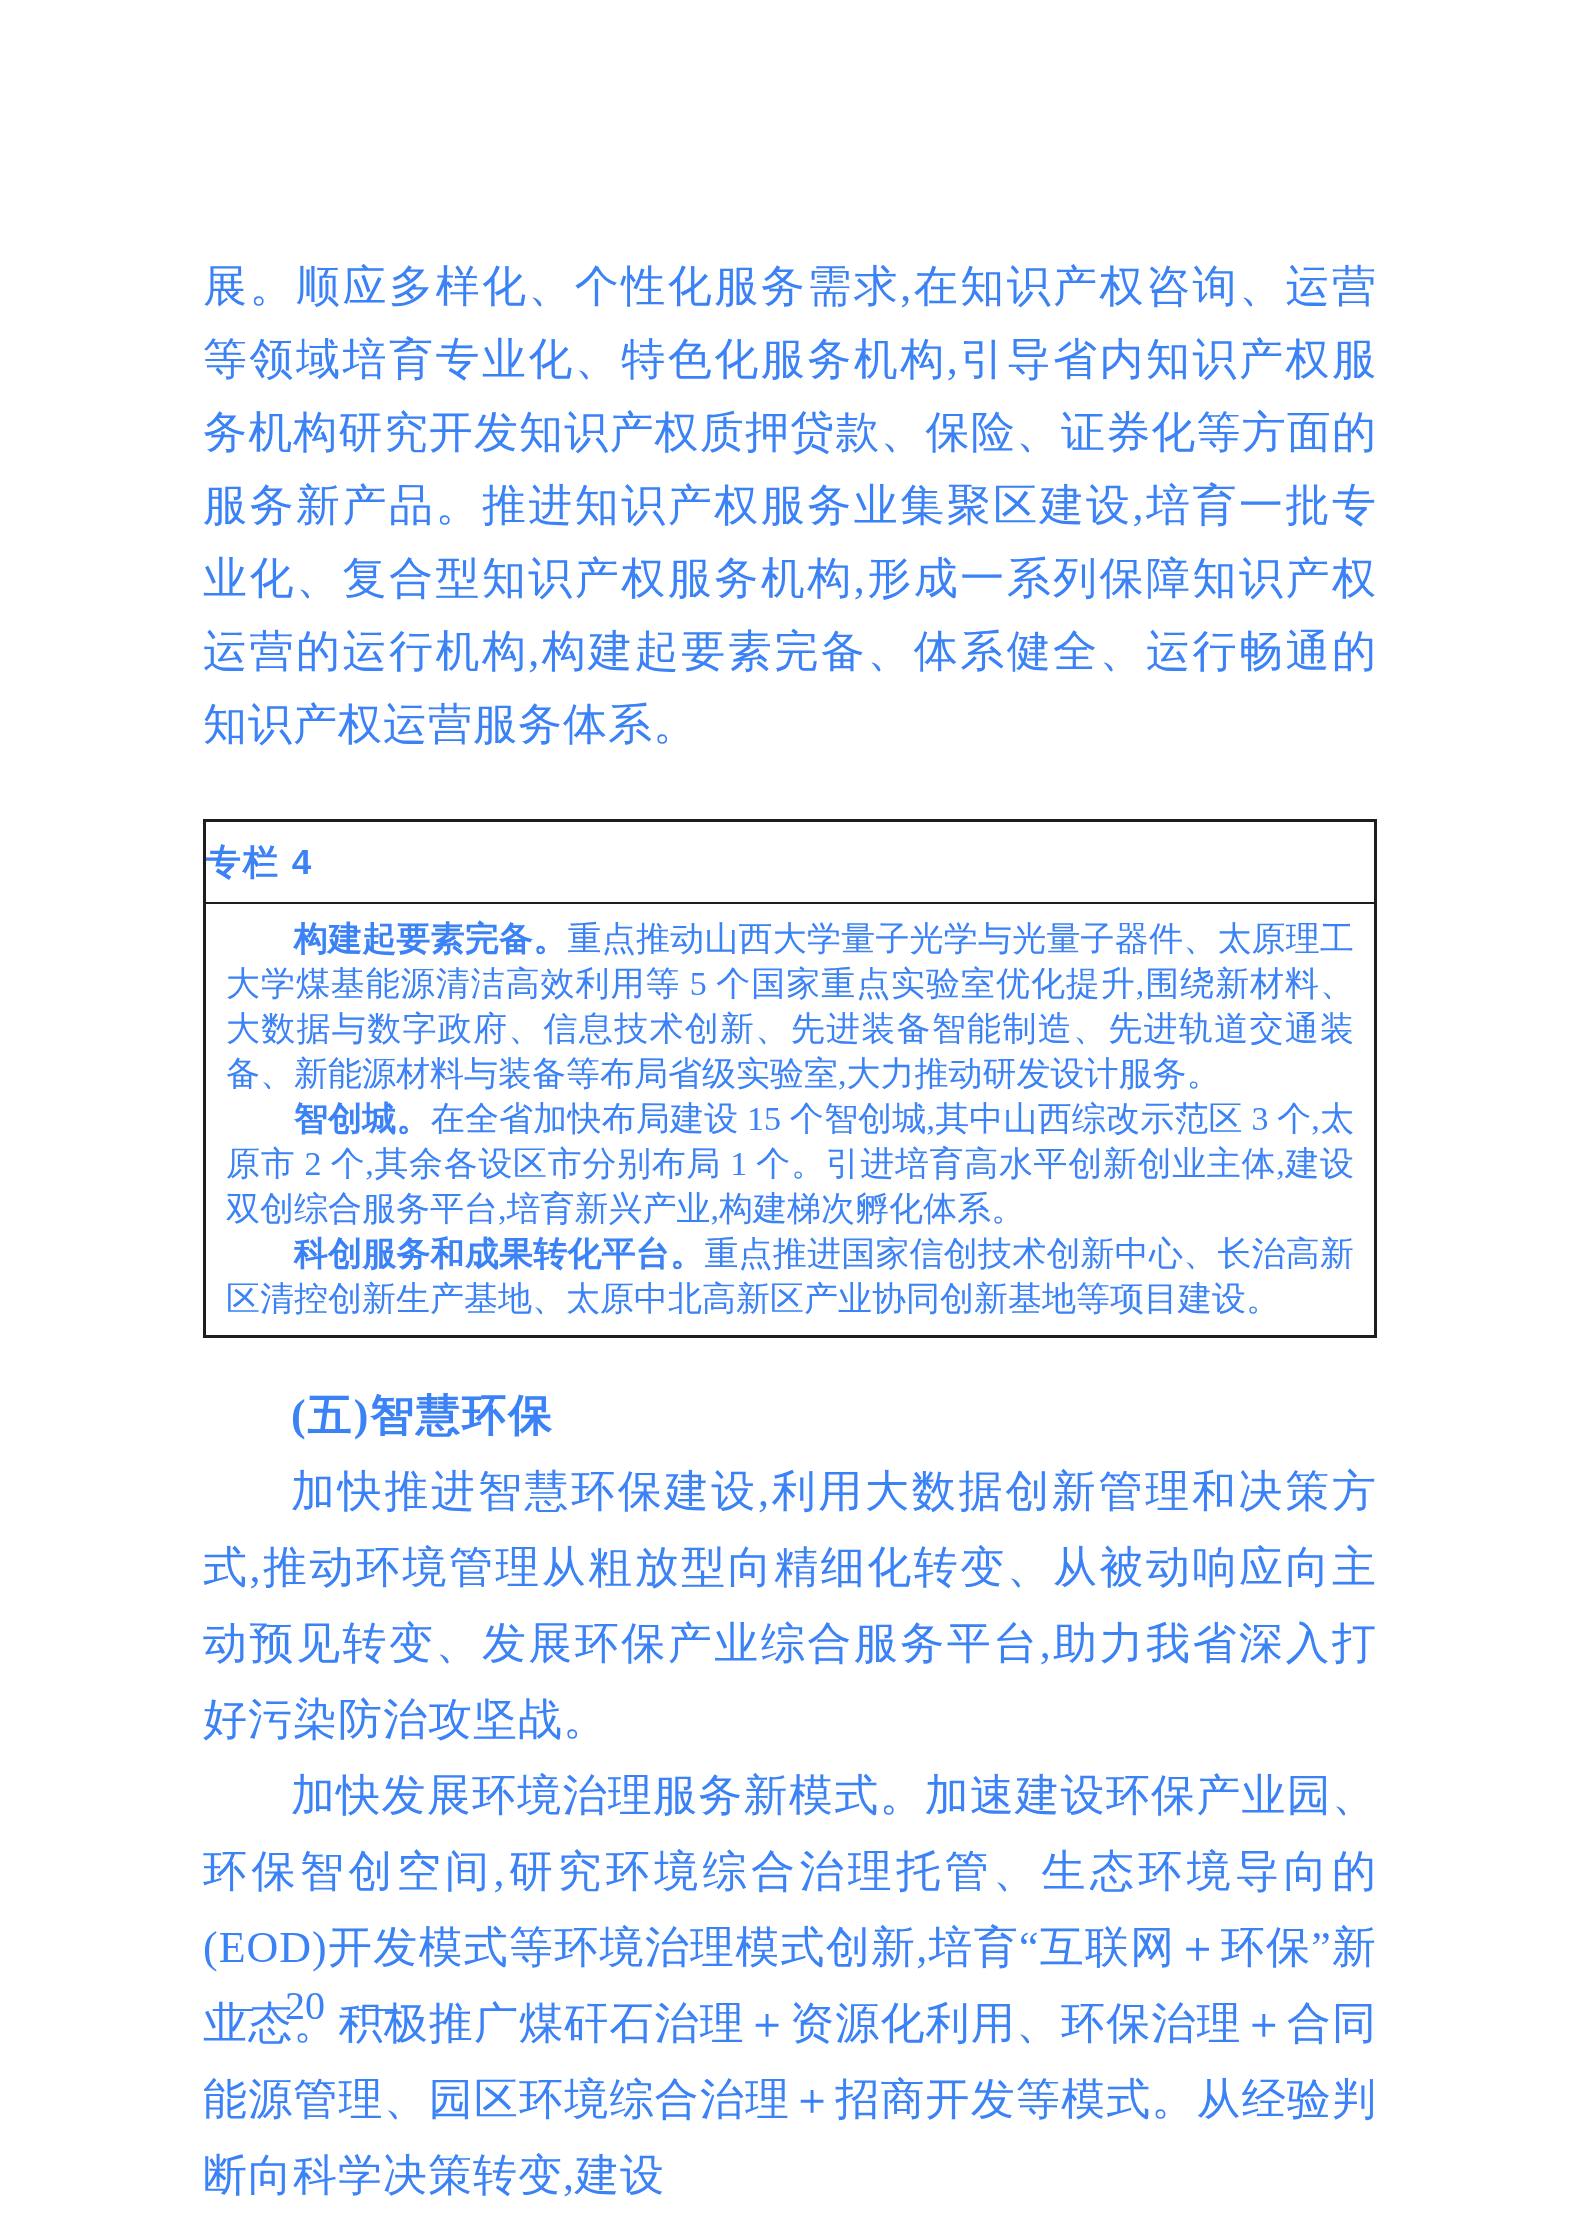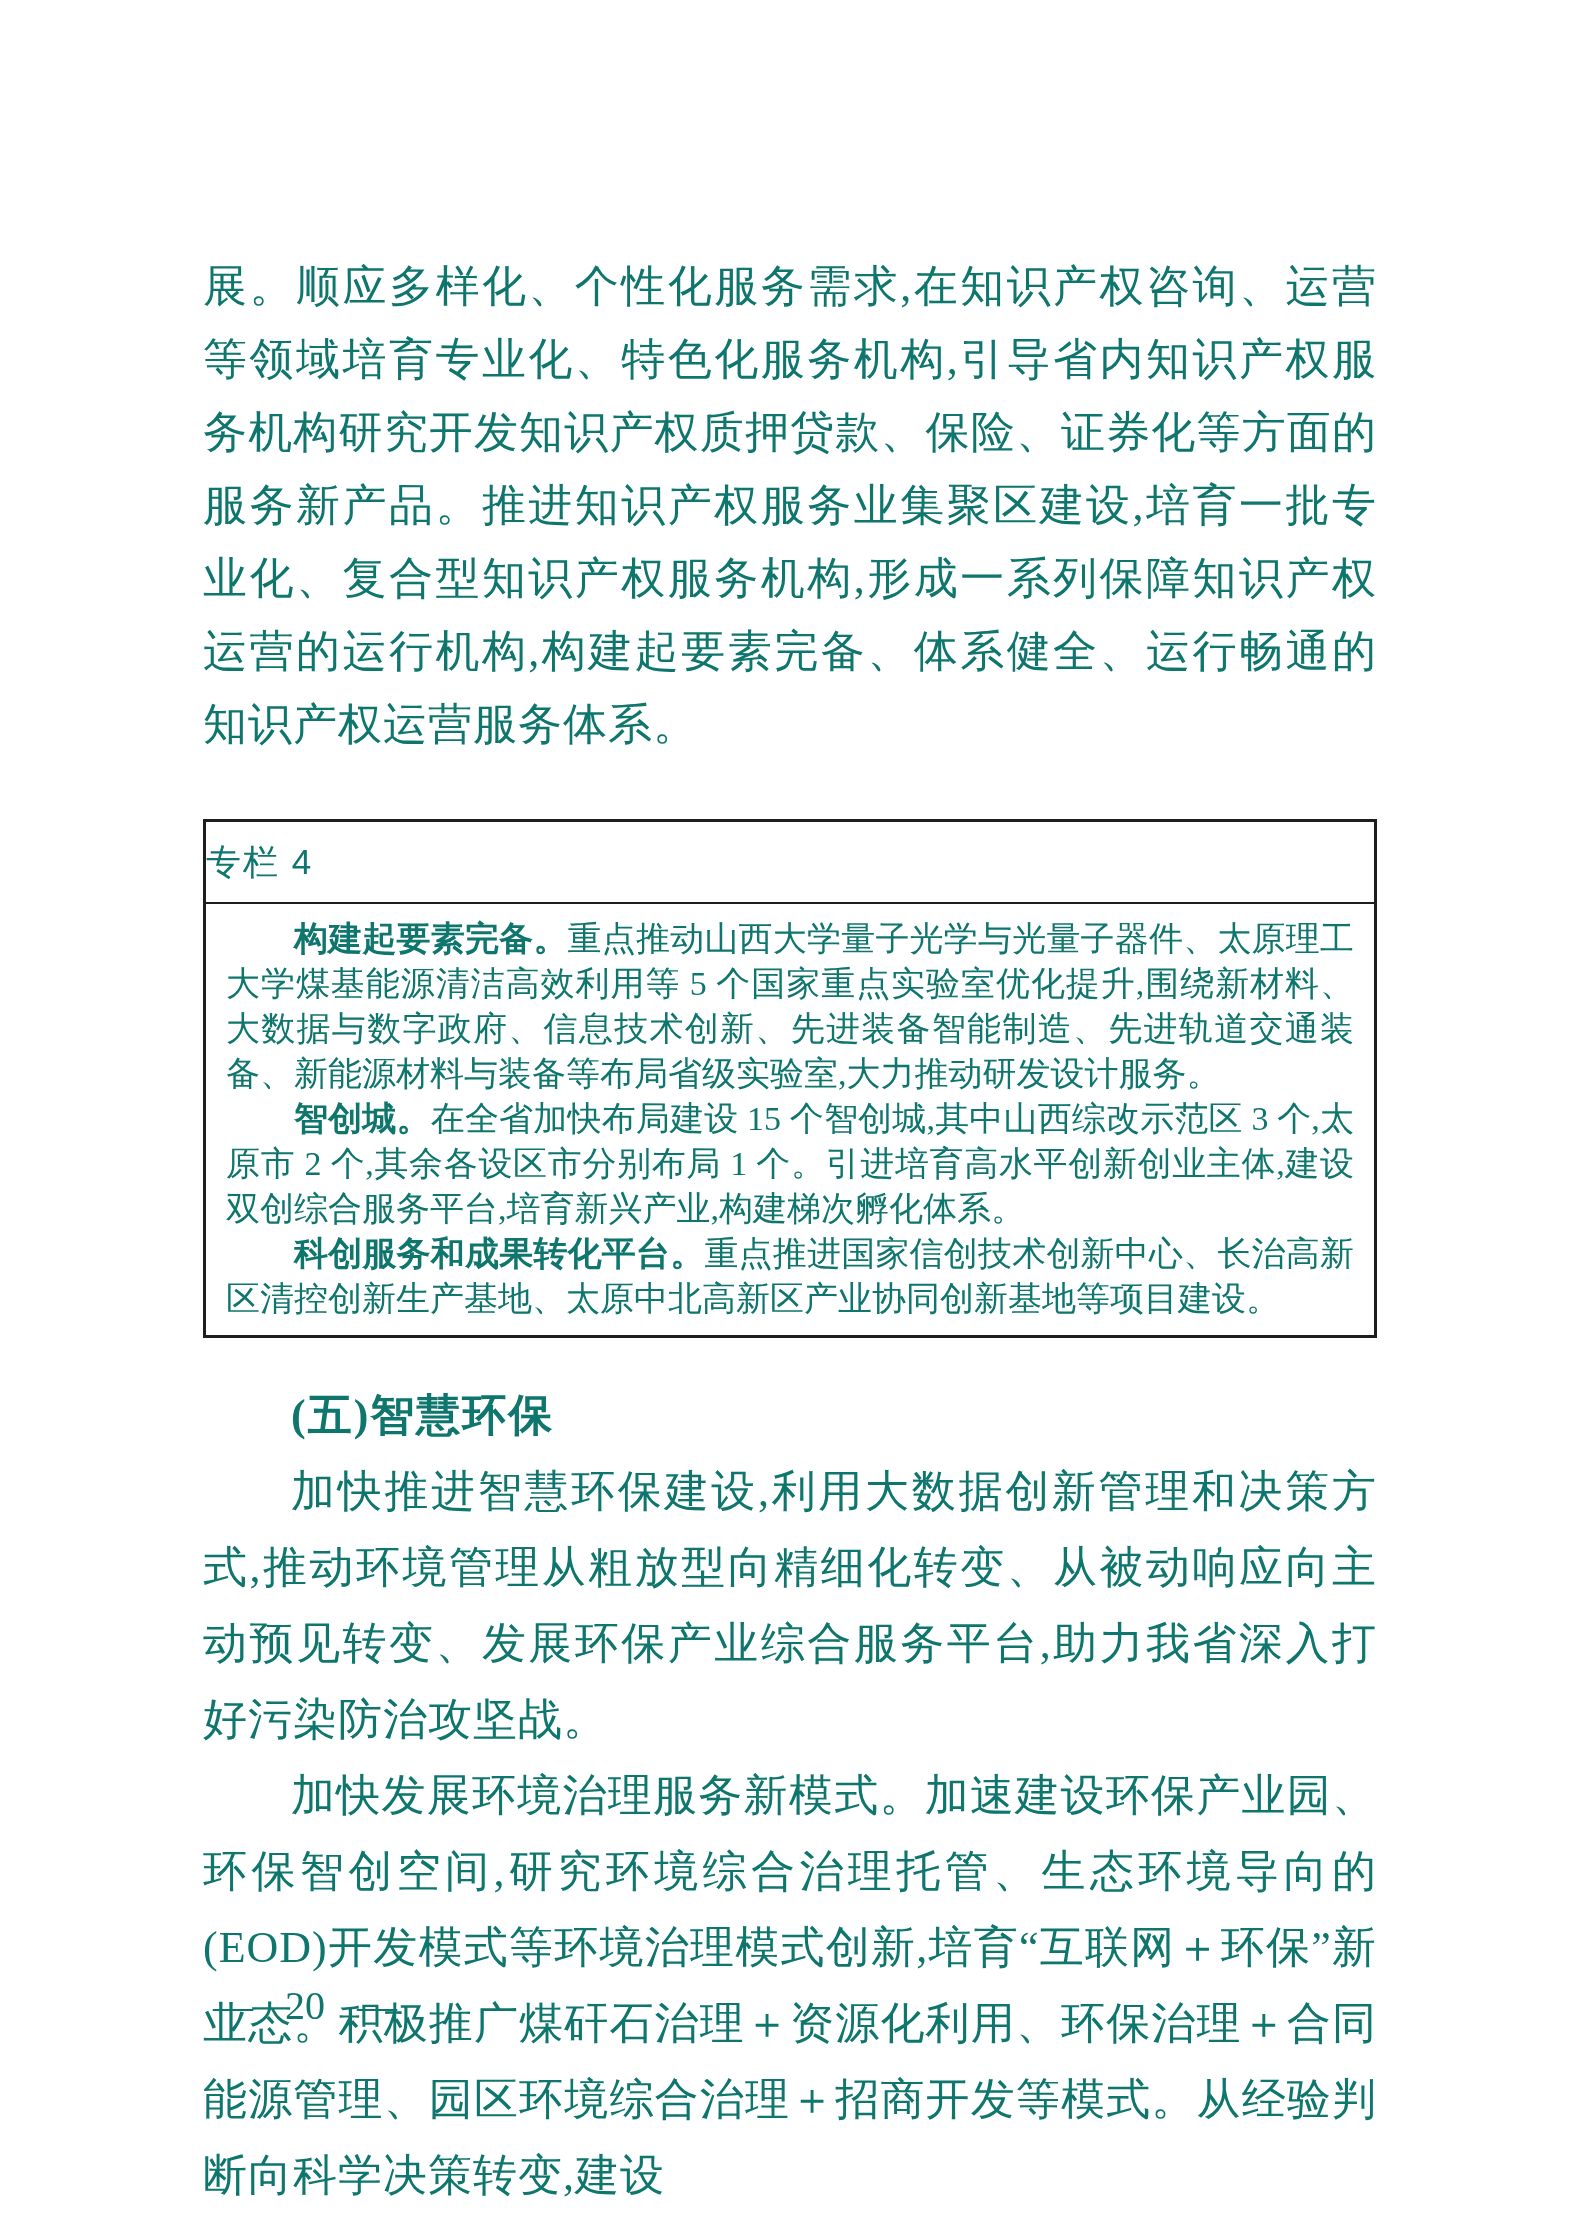--- a/index.html
+++ b/index.html
@@ -3,21 +3,21 @@
 <meta charset="utf-8">
 <style>
   * { box-sizing: border-box; }
   html, body { margin: 0; padding: 0; background: #e8e8e8; }
   .page {
     position: relative;
     width: 1581px;
     height: 2217px;
     margin: 0 auto;
     background: #ffffff;
-    color: #0f766e;
+    color: #3b82f6;
     font-family: "Liberation Serif", "DejaVu Serif", serif;
     overflow: hidden;
   }
   .content {
     padding: 250px 204px 0 203px;
   }
   .body-para {
     margin: 0;
     font-size: 44px;
     line-height: 73px;
@@ -30,21 +30,21 @@
     border: 3px solid #1e1e1e;
   }
   .box-header {
     height: 82px;
     display: flex;
     align-items: center;
     justify-content: space-between;
     gap: 30px;
     border-bottom: 2px solid #1e1e1e;
     font-family: "Liberation Sans", "DejaVu Sans", sans-serif;
-    font-weight: normal;
+    font-weight: bold;
     font-size: 35px;
     letter-spacing: 2px;
   }
   .box-body {
     padding: 12px 20px 14px 20px;
   }
   .box-para {
     margin: 0;
     font-size: 34px;
     line-height: 45px;

